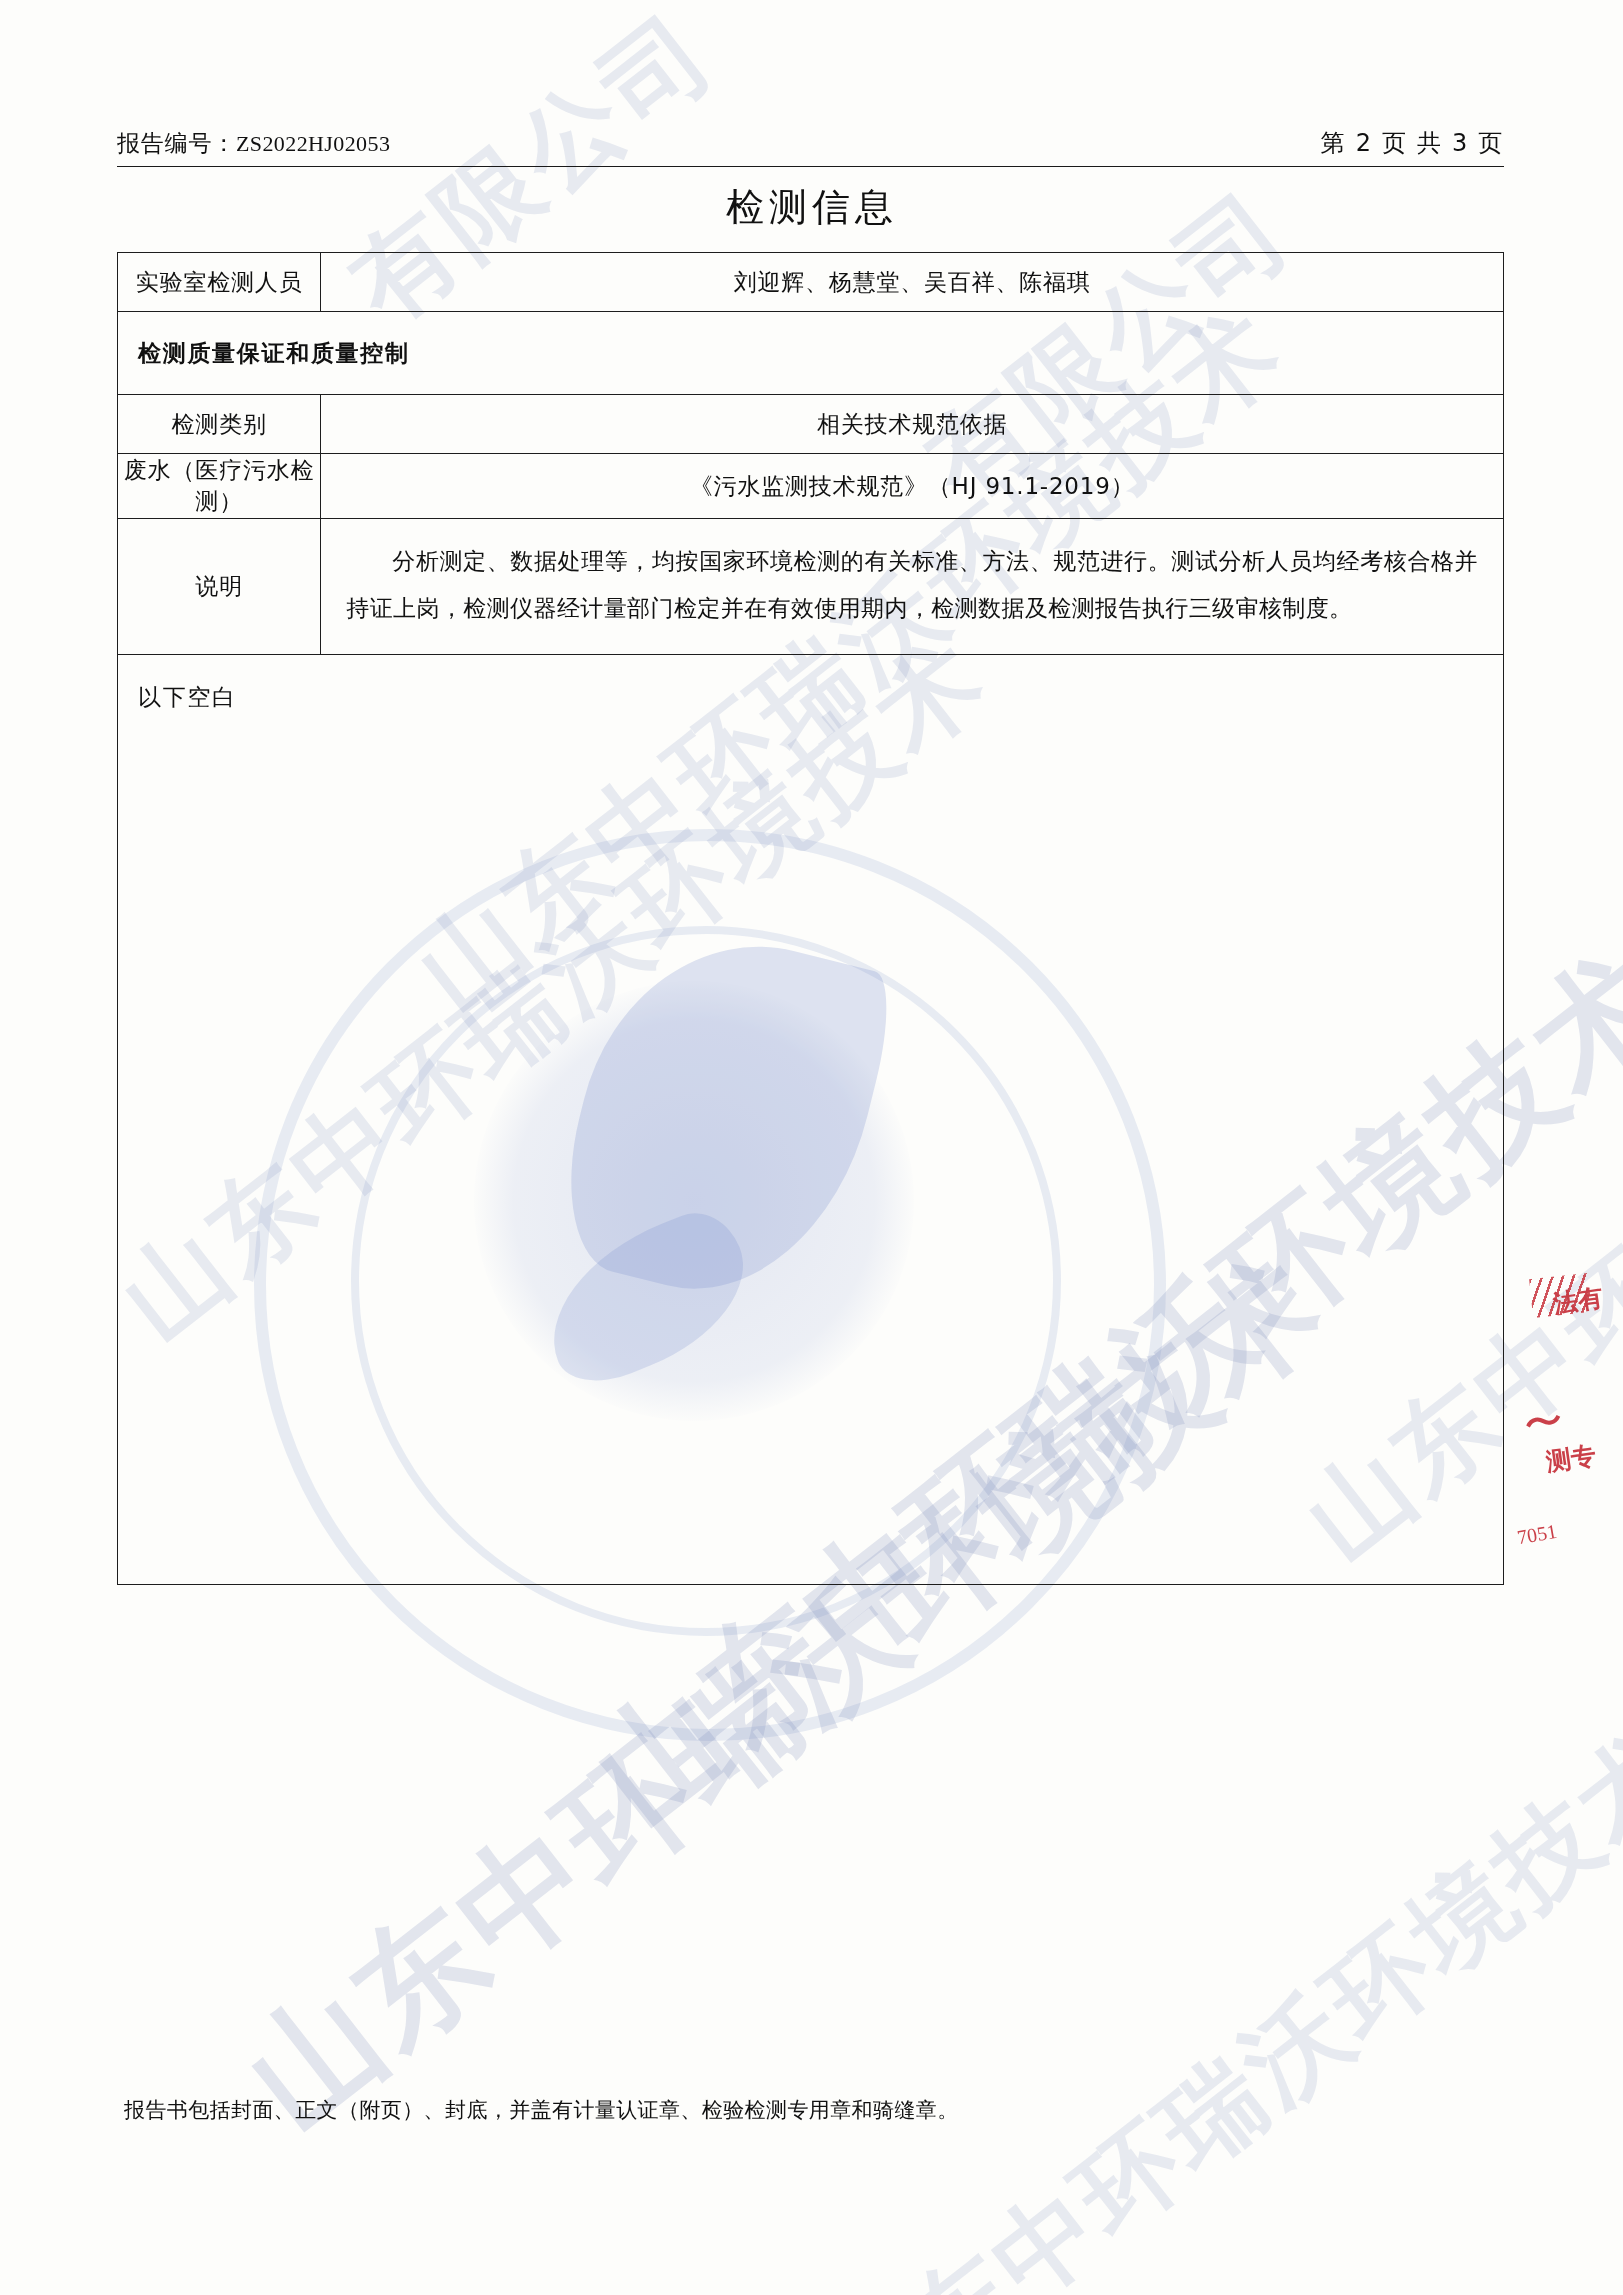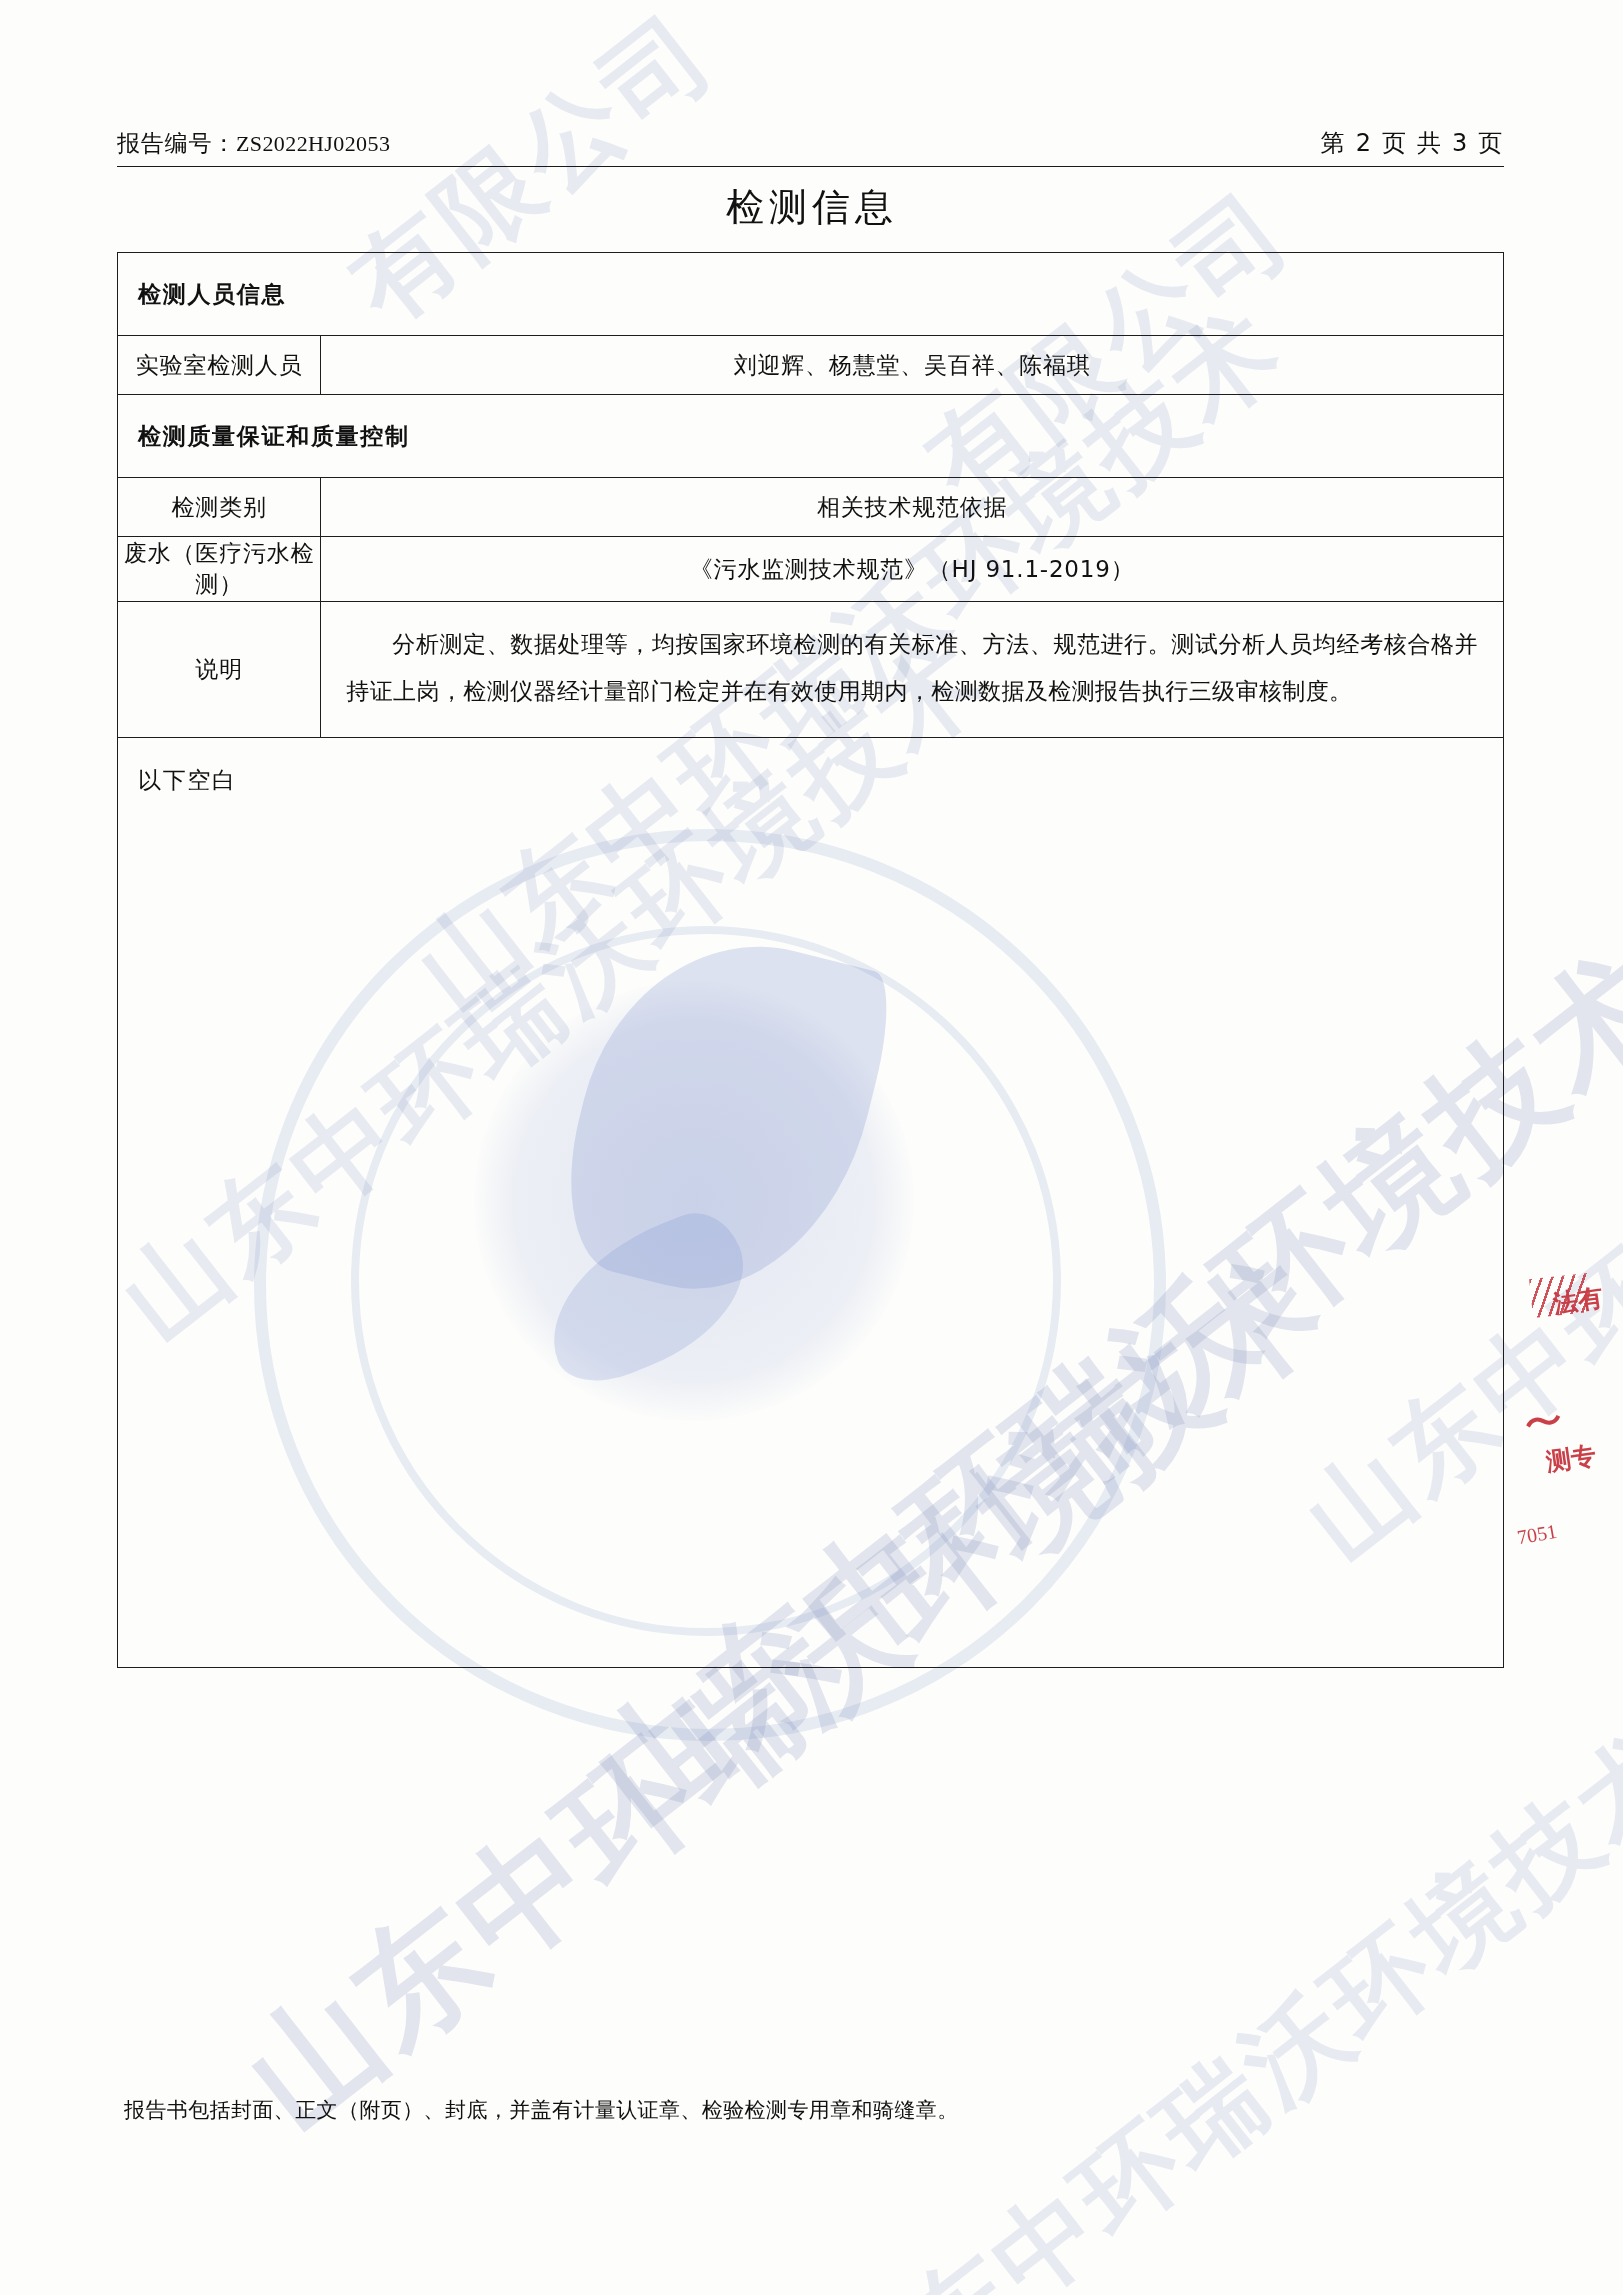--- a/index.html
+++ b/index.html
@@ -232,23 +232,20 @@
 
     <div class="doc-title">检测信息</div>
 
     <table class="main">
       <colgroup>
         <col style="width:203px">
         <col style="width:1181px">
       </colgroup>
       <tbody>
         <tr>
-          <td class="section" colspan="2">检测人员信息</td>
-        </tr>
-        <tr>
           <td class="lab">实验室检测人员</td>
           <td class="val">刘迎辉、杨慧堂、吴百祥、陈福琪</td>
         </tr>
         <tr>
           <td class="section" colspan="2">检测质量保证和质量控制</td>
         </tr>
         <tr>
           <td class="lab">检测类别</td>
           <td class="val">相关技术规范依据</td>
         </tr>

